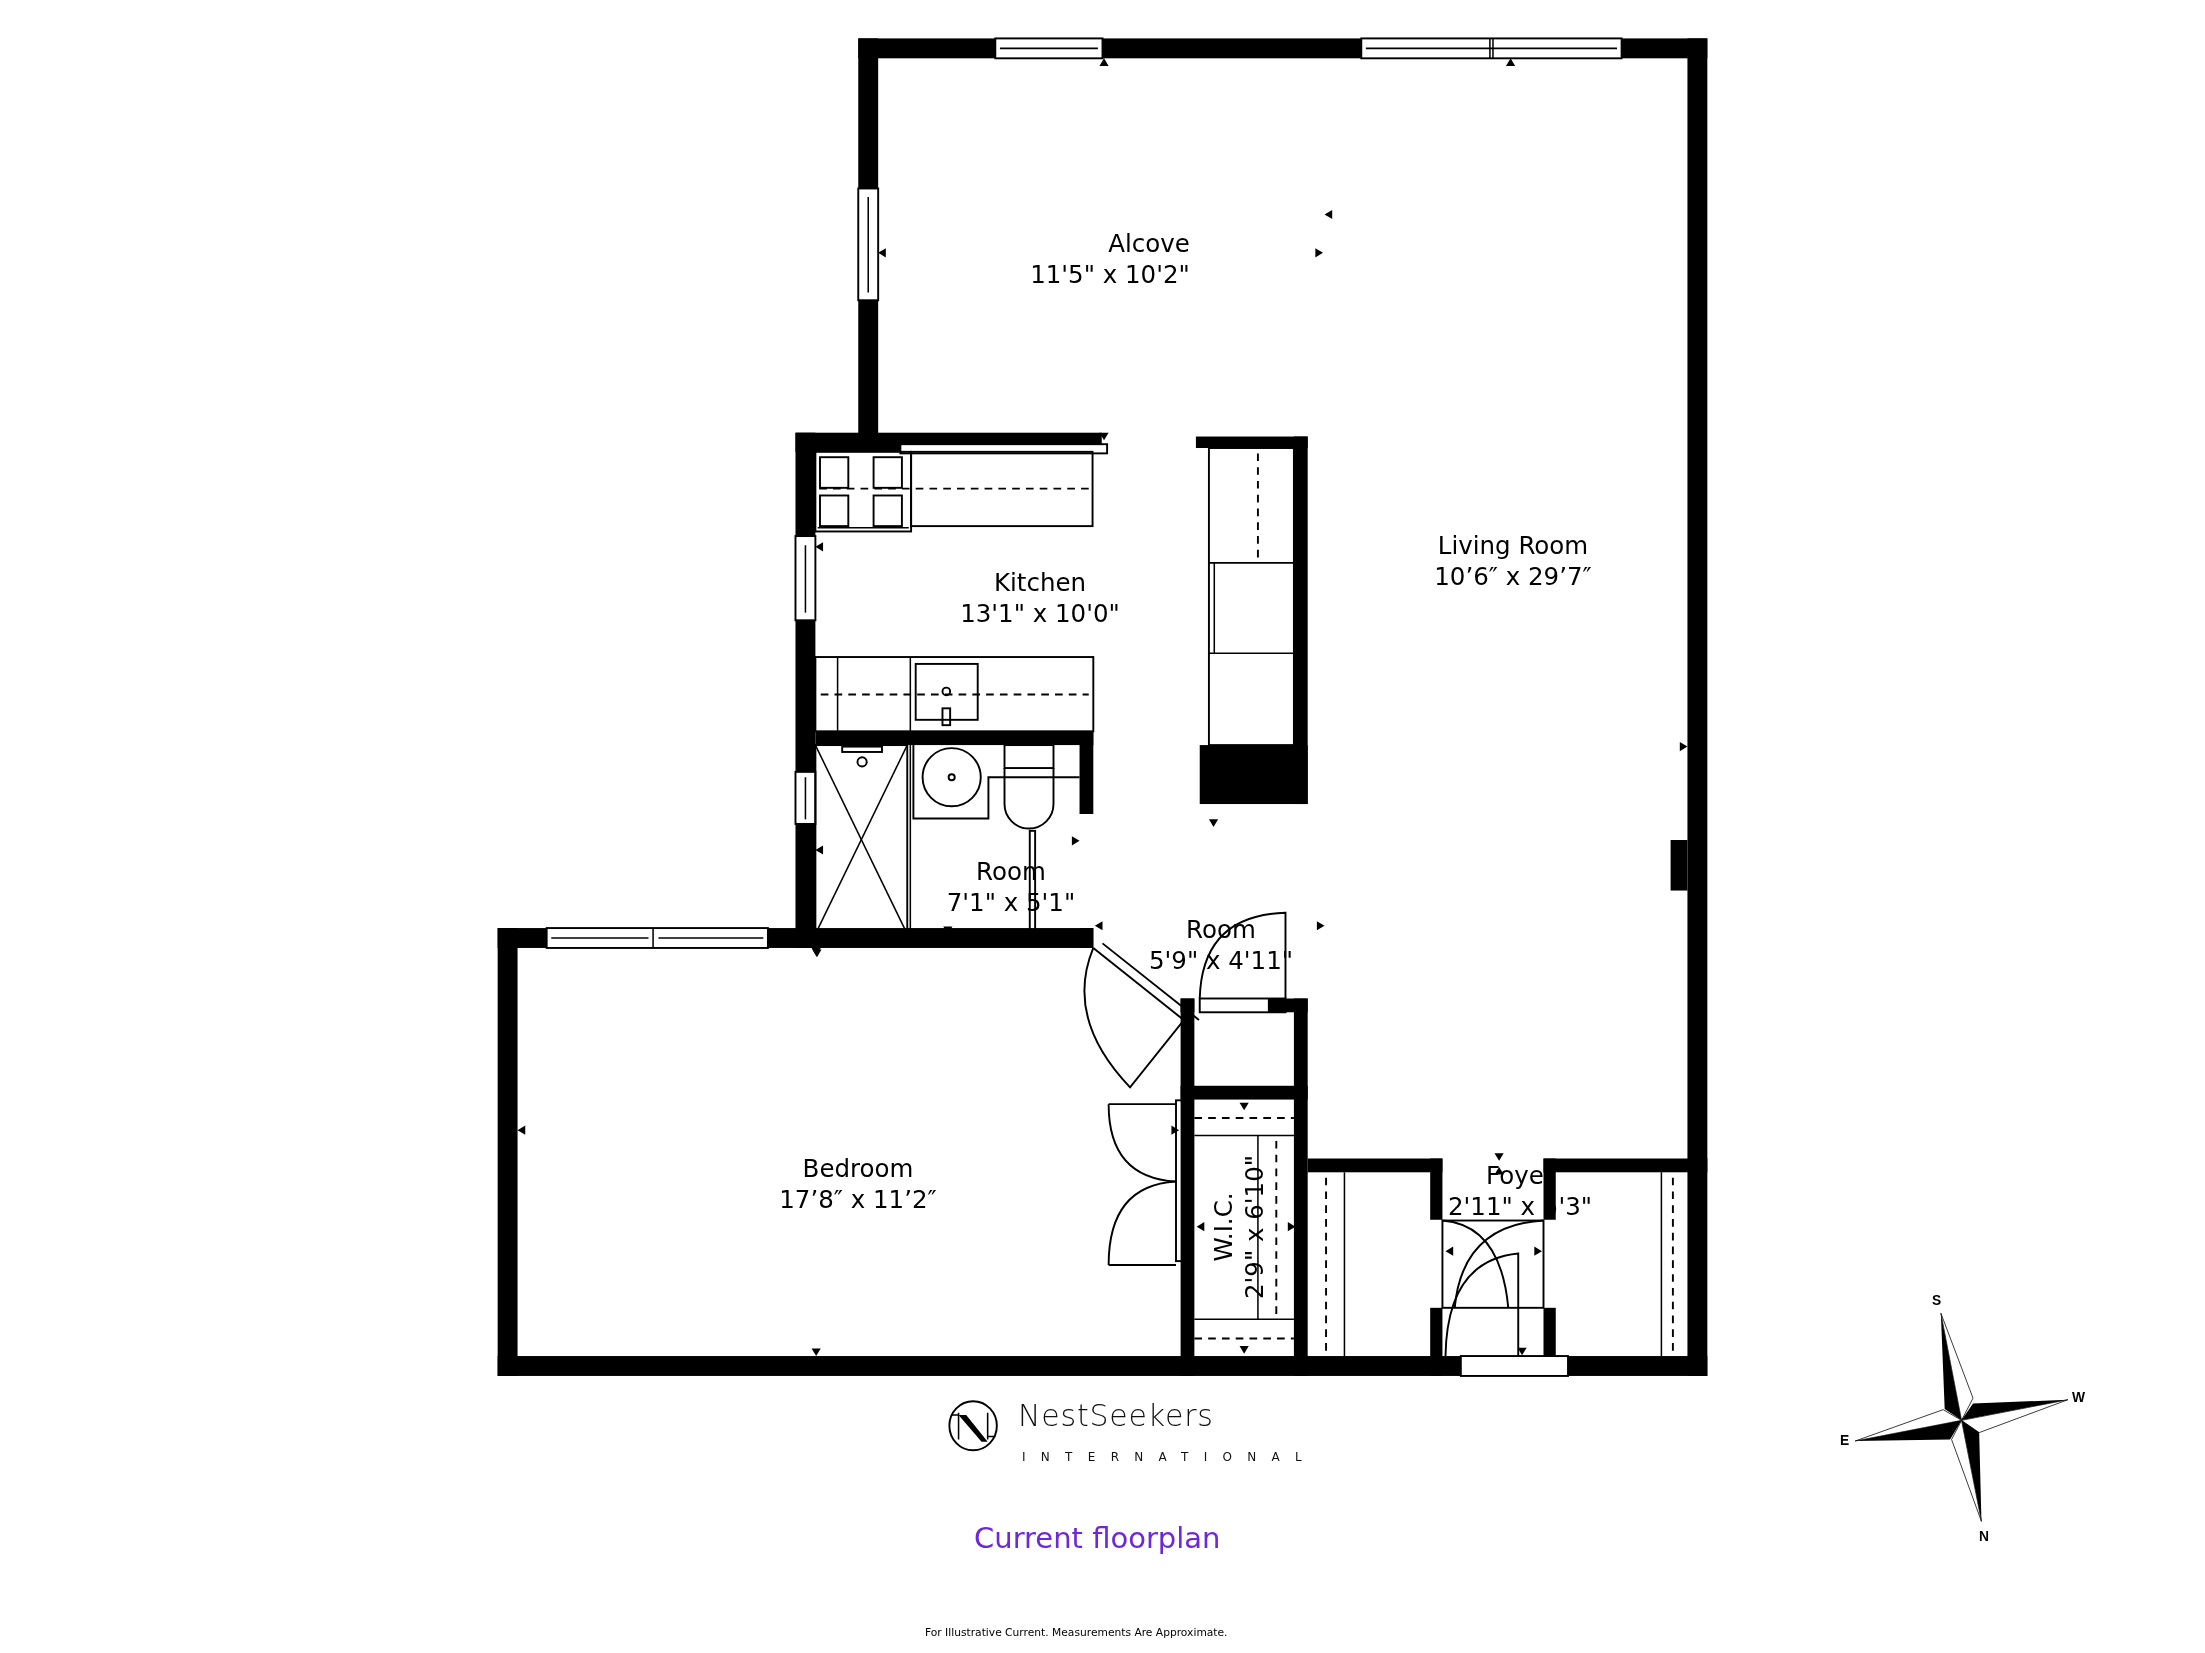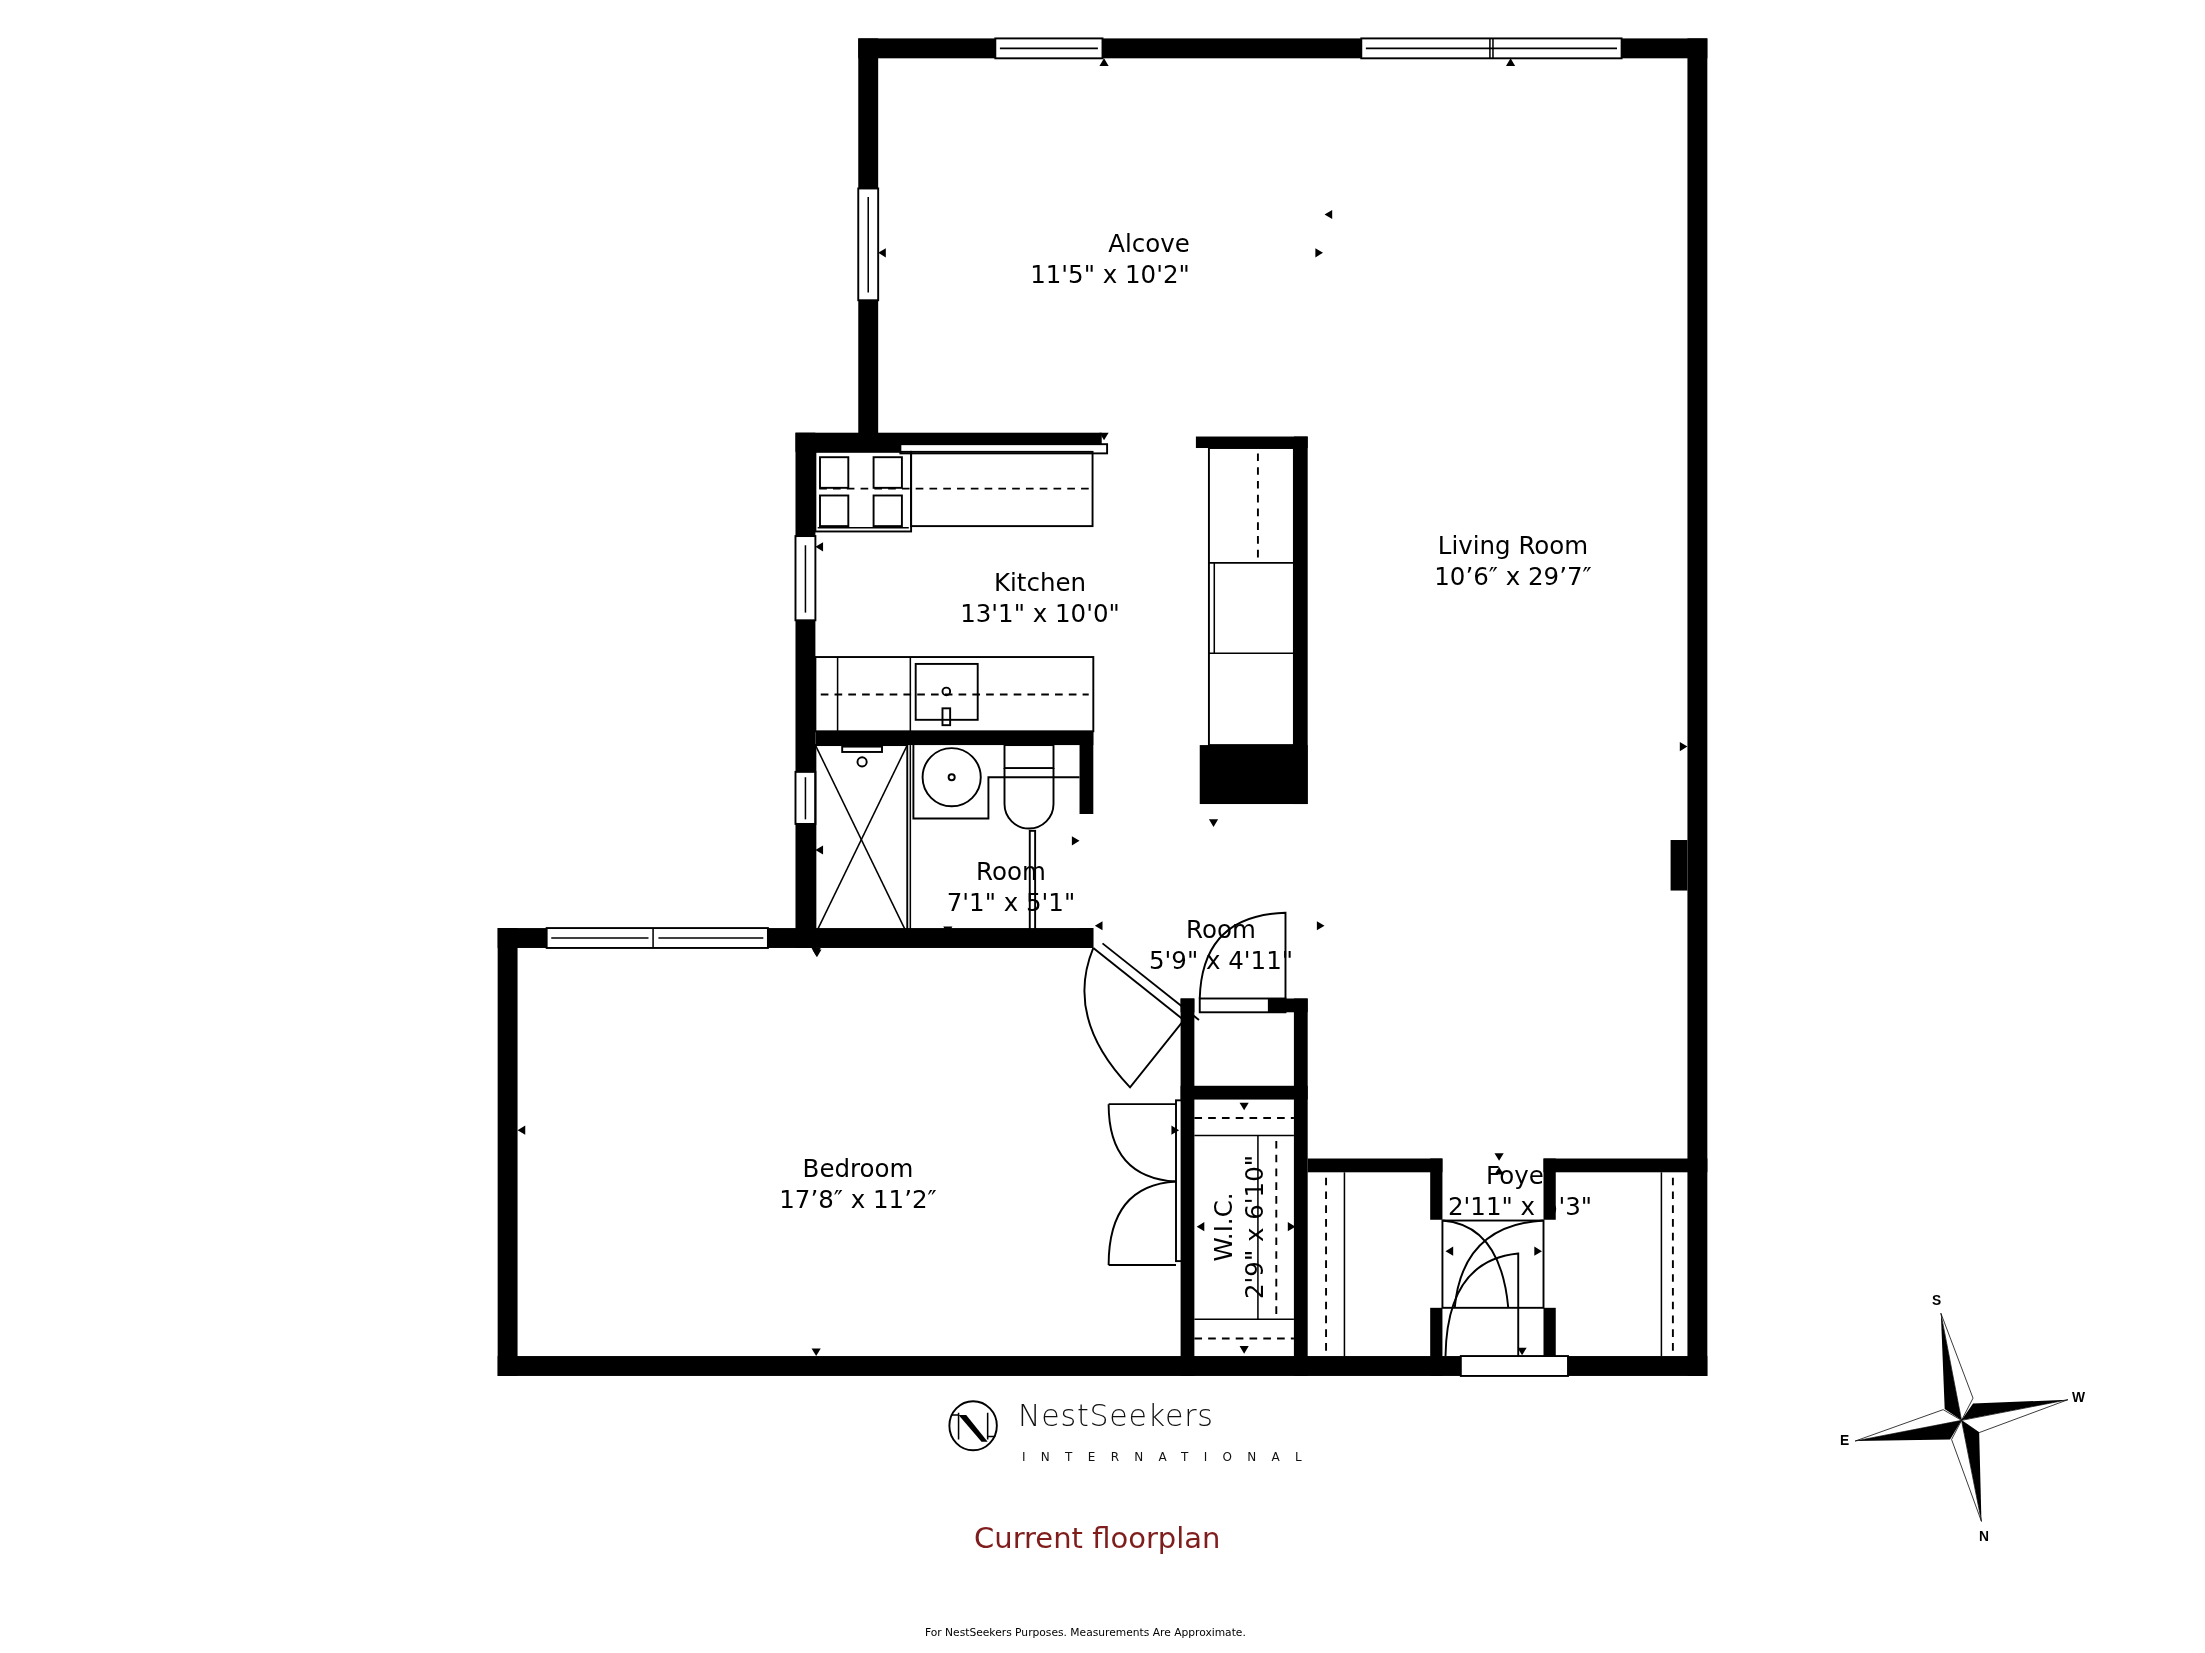--- a/index.html
+++ b/index.html
@@ -10,21 +10,21 @@
   .thin { fill:none; stroke:#000; stroke-width:2; }
   .dash { fill:none; stroke:#000; stroke-width:2.5; stroke-dasharray:10 8; }
   .win { fill:#fff; stroke:#000; stroke-width:2.5; }
   .tri { fill:#000; }
   .lbl { position:absolute; transform:translate(-50%,-50%); text-align:center; color:#000; white-space:nowrap; line-height:1.25; }
   .room-name { font-family:"DejaVu Sans", sans-serif; font-size:24.5px; }
   .room-dim { font-family:"DejaVu Sans", sans-serif; font-size:24.5px; }
   .wic { transform:translate(-50%,-50%) rotate(-90deg); }
   .brand { position:absolute; left:1018px; top:1398px; font-family:"DejaVu Sans", sans-serif; font-size:30px; font-weight:300; color:#111; letter-spacing:0.8px; }
   .brand-sub { position:absolute; left:1022px; top:1450px; font-family:"DejaVu Sans", sans-serif; font-size:12px; letter-spacing:15.3px; color:#111; }
-  .caption { position:absolute; left:974px; top:1521px; font-family:"DejaVu Sans", sans-serif; font-size:29px; color:#7f1d1d; }
+  .caption { position:absolute; left:974px; top:1521px; font-family:"DejaVu Sans", sans-serif; font-size:29px; color:#6d28d9; }
   .disclaimer { position:absolute; left:925px; top:1626px; font-family:"DejaVu Sans", sans-serif; font-size:10.7px; color:#000; }
   .compass-lbl { position:absolute; font-family:"Liberation Sans", sans-serif; font-weight:bold; font-size:13.8px; color:#000; }
 </style>
 </head>
 <body>
 
 <svg class="plan" viewBox="0 0 2880 2160" xmlns="http://www.w3.org/2000/svg">
 
   <g>
 
@@ -240,19 +240,19 @@
   <div class="room-dim">2'9" x 6'10"</div>
 </div>
 <div class="lbl" style="left:1520px;top:1192px;">
   <div class="room-name">Foyer</div>
   <div class="room-dim">2'11" x 5'3"</div>
 </div>
 
 <div class="brand">NestSeekers</div>
 <div class="brand-sub">INTERNATIONAL</div>
 <div class="caption">Current floorplan</div>
-<div class="disclaimer">For NestSeekers Purposes. Measurements Are Approximate.</div>
+<div class="disclaimer">For Illustrative Current. Measurements Are Approximate.</div>
 
 <span class="compass-lbl" style="left:1932px;top:1293px;">S</span>
 <span class="compass-lbl" style="left:2072px;top:1390px;">W</span>
 <span class="compass-lbl" style="left:1840px;top:1433px;">E</span>
 <span class="compass-lbl" style="left:1979px;top:1529px;">N</span>
 
 
 </body></html>

